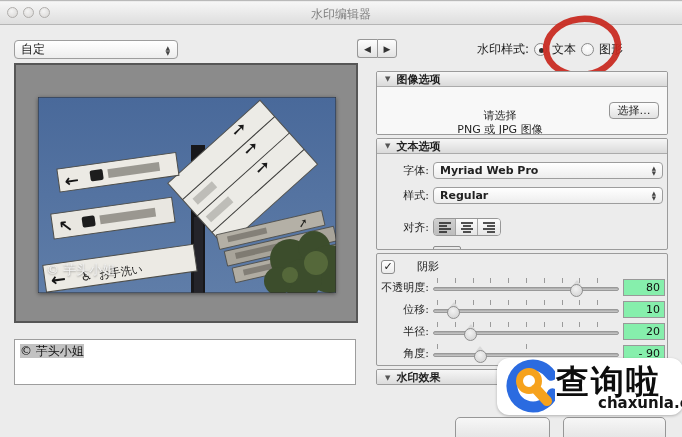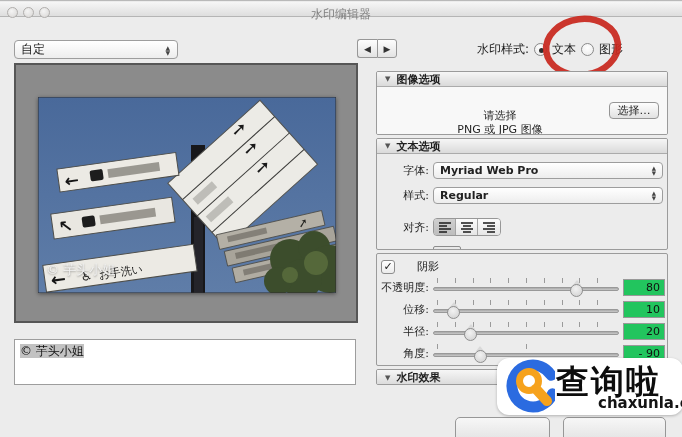--- a/index.html
+++ b/index.html
@@ -1,21 +1,21 @@
 <!DOCTYPE html>
 <html><head>
 <meta charset="utf-8">
 <style>
   * { margin:0; padding:0; box-sizing:border-box; }
   html,body { width:682px; height:437px; }
   body { font-family:"DejaVu Sans","Liberation Sans",sans-serif; background:#ececec; position:relative; overflow:hidden; }
   .window { position:absolute; inset:0; background:#ececec; border-top:1px solid #b9b9b9; }
 
   
-  .titlebar { position:absolute; left:0; top:1px; width:682px; height:15px;
+  .titlebar { position:absolute; left:0; top:1px; width:682px; height:23px;
     background:linear-gradient(#f6f6f6,#dedede); border-bottom:1px solid #b5b5b5; }
   .lights { position:absolute; left:7px; top:5px; display:flex; gap:5px; }
   .light { width:11px; height:11px; border-radius:50%; border:1px solid #b0aeac;
     background:radial-gradient(circle at 40% 35%, #f4f4f4, #d8d6d4); }
   .win-title { position:absolute; left:0; right:0; top:4px; text-align:center;
     font-size:12px; color:#7f7f7f; }
 
   
   .preset { position:absolute; left:14px; top:39px; width:164px; height:19px;
     background:linear-gradient(#ffffff,#ededed); border:1px solid #9d9d9d; border-radius:4px;
@@ -92,21 +92,21 @@
   .ticks.three { background:repeating-linear-gradient(90deg,#9a9a9a 0 1px,transparent 1px 50%); }
   .track { position:absolute; left:0; right:0; top:11px; height:4px; border-radius:2px;
     background:linear-gradient(#a8a8a8,#c9c9c9); border:1px solid #999; }
   .thumb { position:absolute; top:5px; width:13px; height:14px; margin-left:-6px; }
   .thumb::before { content:""; position:absolute; left:2.5px; top:-1px;
     border-left:4px solid transparent; border-right:4px solid transparent;
     border-bottom:5px solid #d9d9d9; }
   .thumb::after { content:""; position:absolute; left:0; top:3px; width:11px; height:11px;
     border-radius:50%; background:radial-gradient(circle at 45% 35%, #f2f2f2, #cfcfcf);
     border:1px solid #8f8f8f; }
-  .value-box { margin-left:4px; width:42px; height:17px; background:#22c55e; border:1px solid #999;
+  .value-box { margin-left:4px; width:42px; height:17px; background:#86efac; border:1px solid #999;
     font-size:11px; color:#111; text-align:right; padding:1px 4px 0 0; }
 
   
   .bottom-btn { position:absolute; top:416px; height:28px; background:linear-gradient(#f7f7f7,#e0e0e0);
     border:1px solid #979797; border-radius:5px; }
 
   
   .cx-mark { position:absolute; left:497px; top:357px; width:186px; height:57px;
     background:#fff; border-radius:12px; box-shadow:0 1px 3px rgba(0,0,0,.25); }
   .cx-name { position:absolute; left:59px; top:2px; font-size:33px; font-weight:bold;

